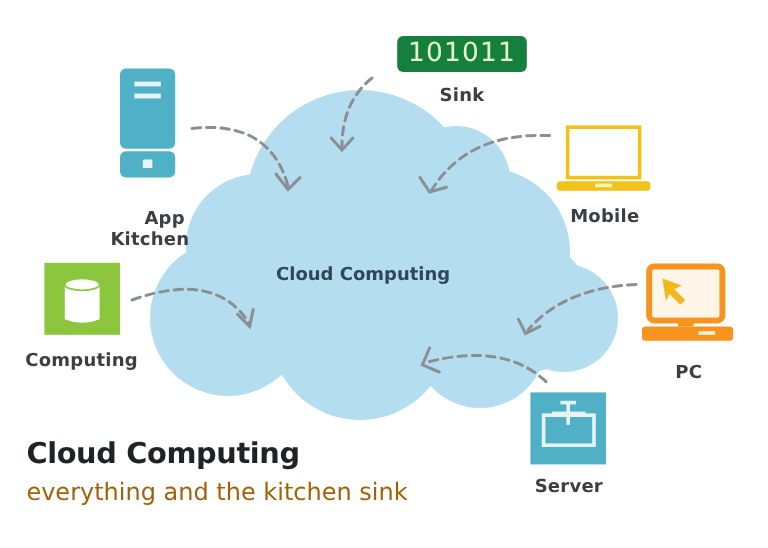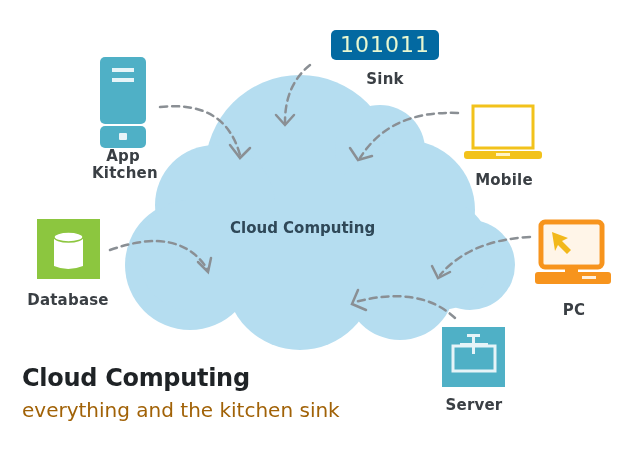--- a/index.html
+++ b/index.html
@@ -7,21 +7,21 @@
          font-family: "DejaVu Sans", sans-serif; }
   .lbl { position: absolute; color: #3a3f44; font-weight: bold; font-size: 15px;
          text-align: center; line-height: 17px; letter-spacing: 0.2px; }
   svg.layer { position: absolute; left: 0; top: 0; }
   .title { position: absolute; left: 22px; top: 364px; font-size: 24px; font-weight: bold;
            color: #1f2326; letter-spacing: -0.3px; }
   .subtitle { position: absolute; left: 22px; top: 398px; font-size: 20px; color: #a16207; }
   .cloud-label { position: absolute; left: 230px; top: 219px; font-size: 15px; font-weight: bold;
                  color: #2f4858; }
   .code-badge { position: absolute; left: 331px; top: 30px; width: 108px; height: 30px;
-                background: #0369a1; border-radius: 5px; color: #e8f7d0; font-size: 22px;
+                background: #15803d; border-radius: 5px; color: #e8f7d0; font-size: 22px;
                 line-height: 30px; text-align: center; letter-spacing: 1px;
                 font-family: "DejaVu Sans", sans-serif; }
 </style>
 </head>
 <body>
 
 <svg class="layer" width="640" height="457" viewBox="0 0 640 457">
   <g fill="#b5ddf0">
     <circle cx="300" cy="170" r="95"></circle>
     <circle cx="215" cy="205" r="60"></circle>
@@ -89,27 +89,27 @@
     <rect x="442" y="327" width="63" height="60" fill="#4fb0c6"></rect>
     <rect x="453" y="346" width="42" height="25" fill="none" stroke="#e6f4f8" stroke-width="3"></rect>
     <rect x="460" y="343" width="28" height="3" fill="#e6f4f8"></rect>
     <rect x="472" y="336" width="3" height="18" fill="#e6f4f8"></rect>
     <rect x="467" y="334" width="13" height="3" fill="#e6f4f8"></rect>
   </g>
 </svg>
 
 <div class="code-badge">101011</div>
 
-<div class="lbl" style="left:92px; top:148px; width:62px;">
+<div class="lbl" style="left:92px; top:174px; width:62px;text-align:right;">
   <div>App</div>
   <div>Kitchen</div>
 </div>
 <div class="lbl" style="left:355px; top:71px; width:60px;">Sink</div>
 <div class="lbl" style="left:468px; top:172px; width:72px;">Mobile</div>
-<div class="lbl" style="left:18px; top:292px; width:100px;">Database</div>
+<div class="lbl" style="left:18px; top:292px; width:100px;">Computing</div>
 <div class="lbl" style="left:556px; top:302px; width:36px;">PC</div>
 <div class="lbl" style="left:433px; top:397px; width:82px;">
   <div>Server</div>
 </div>
 
 <div class="cloud-label">Cloud Computing</div>
 
 <div class="title">Cloud Computing</div>
 <div class="subtitle">everything and the kitchen sink</div>
 

